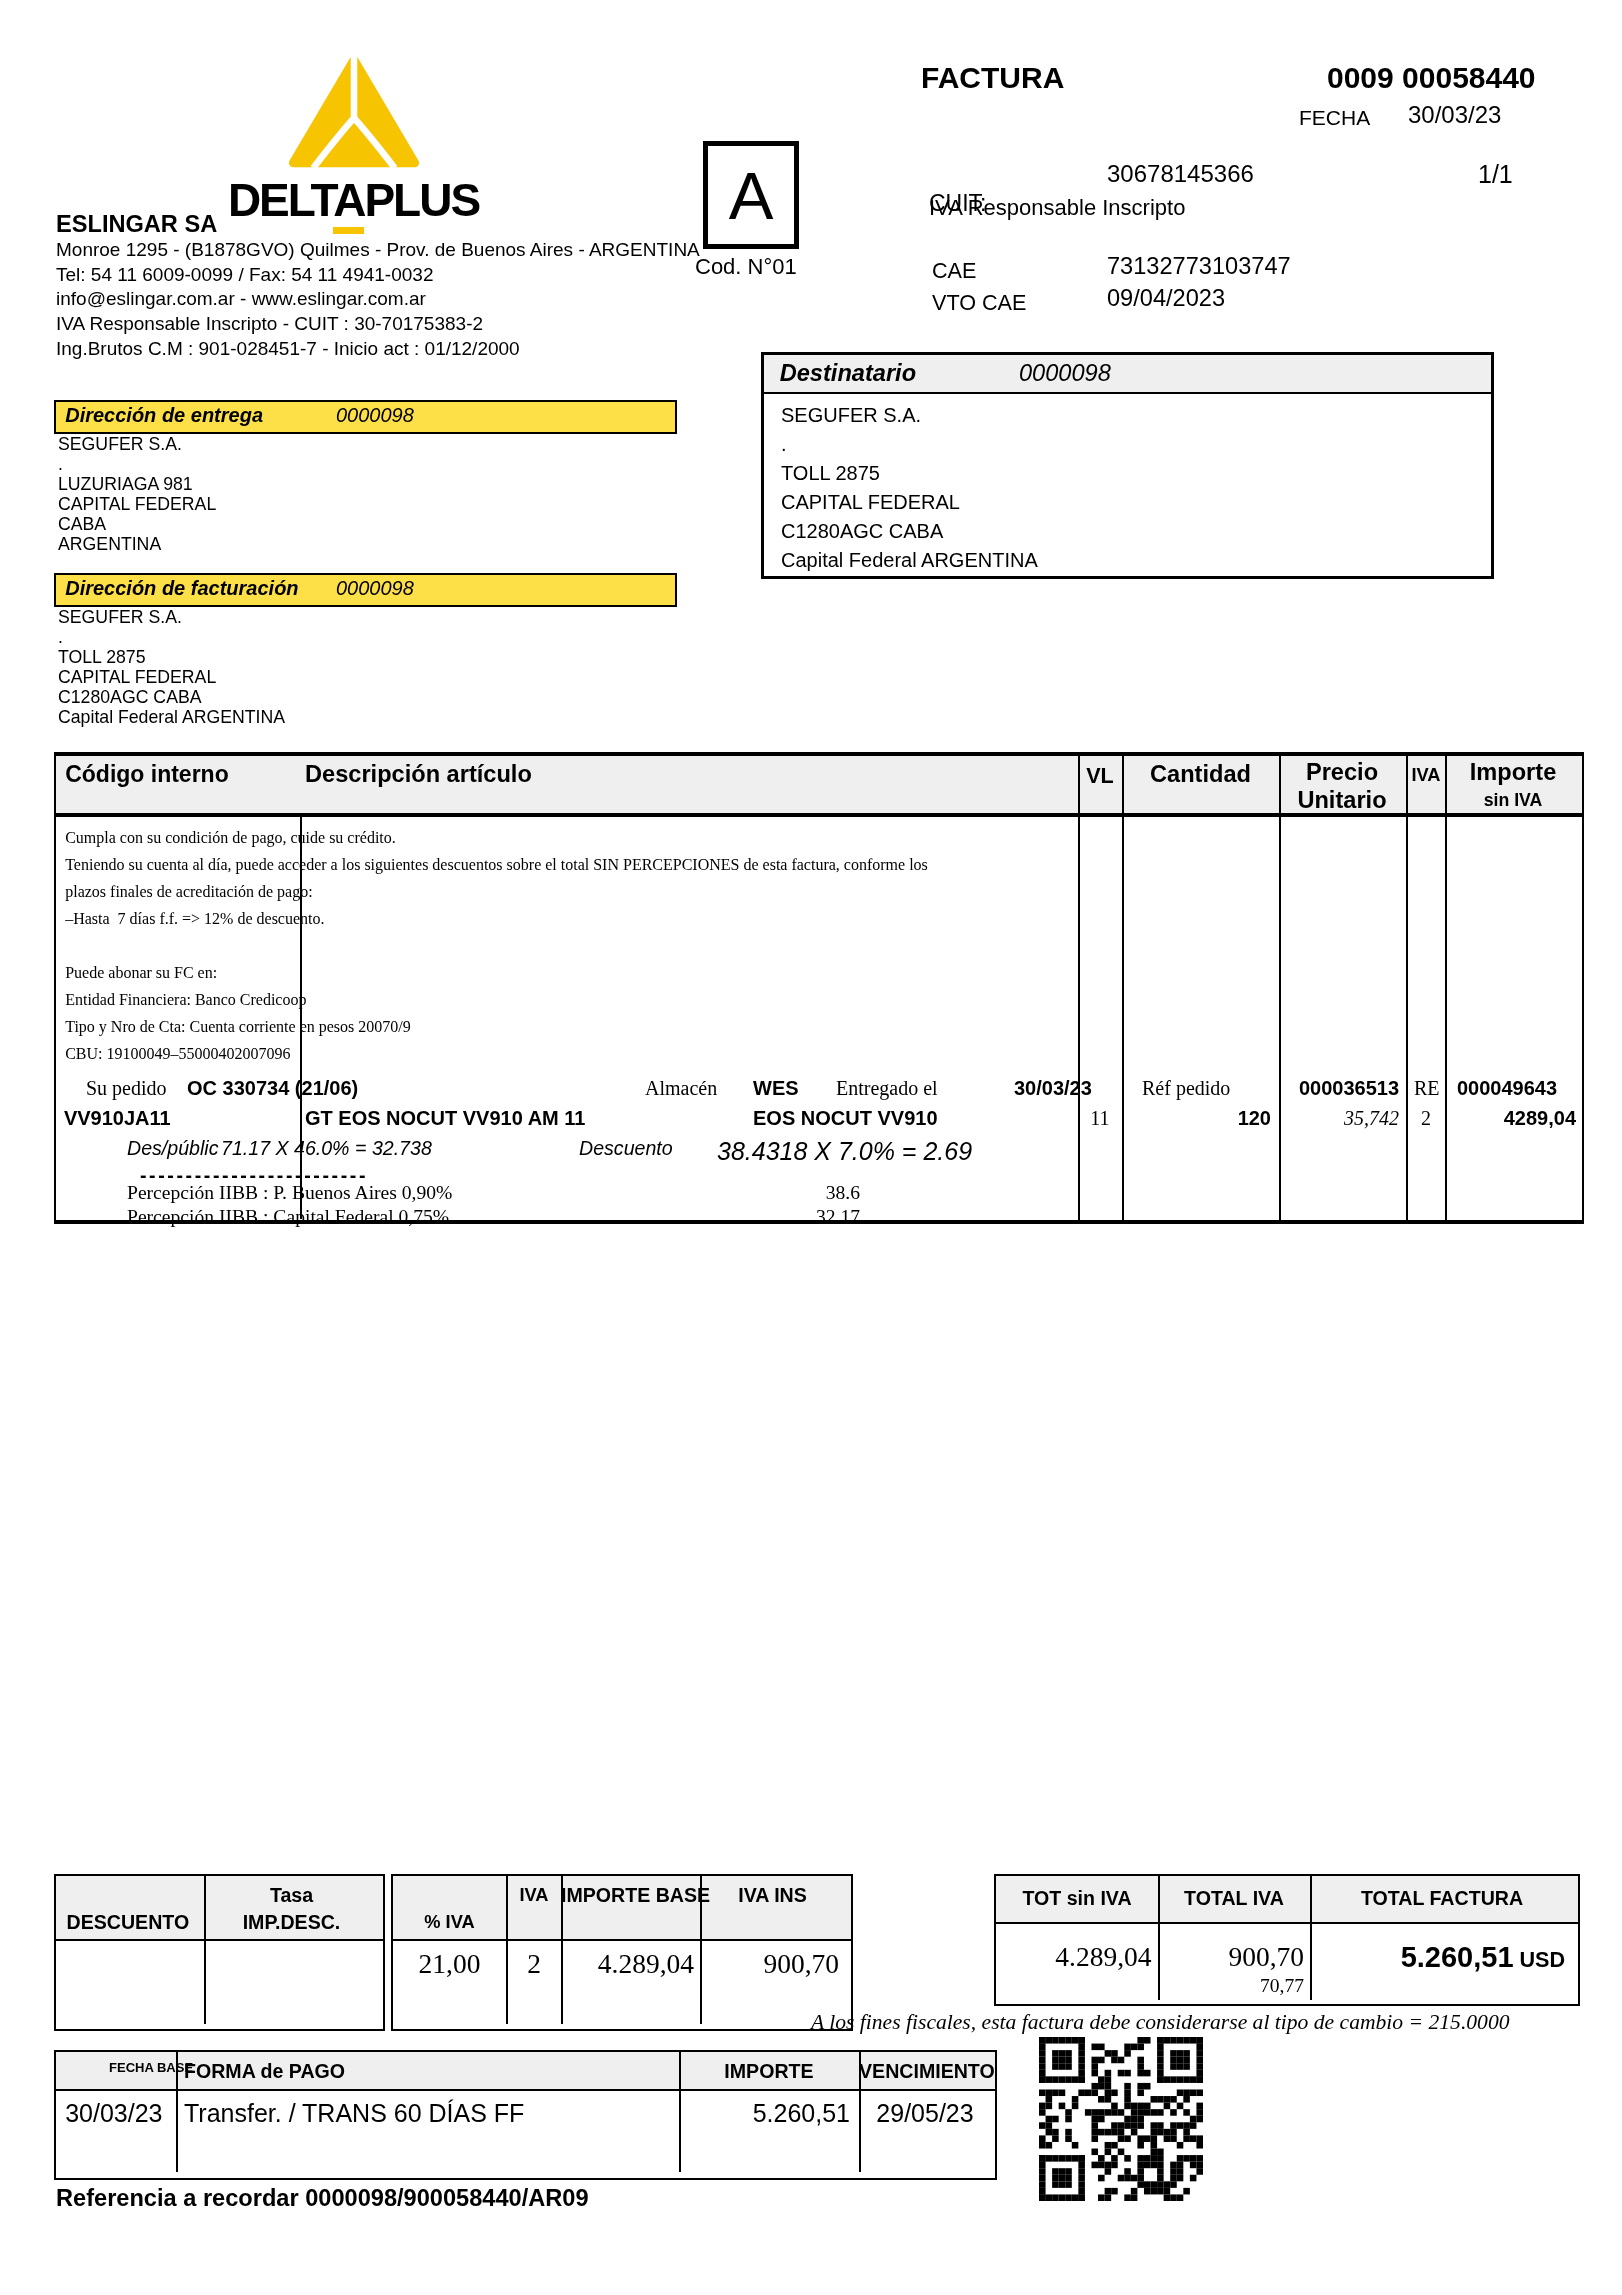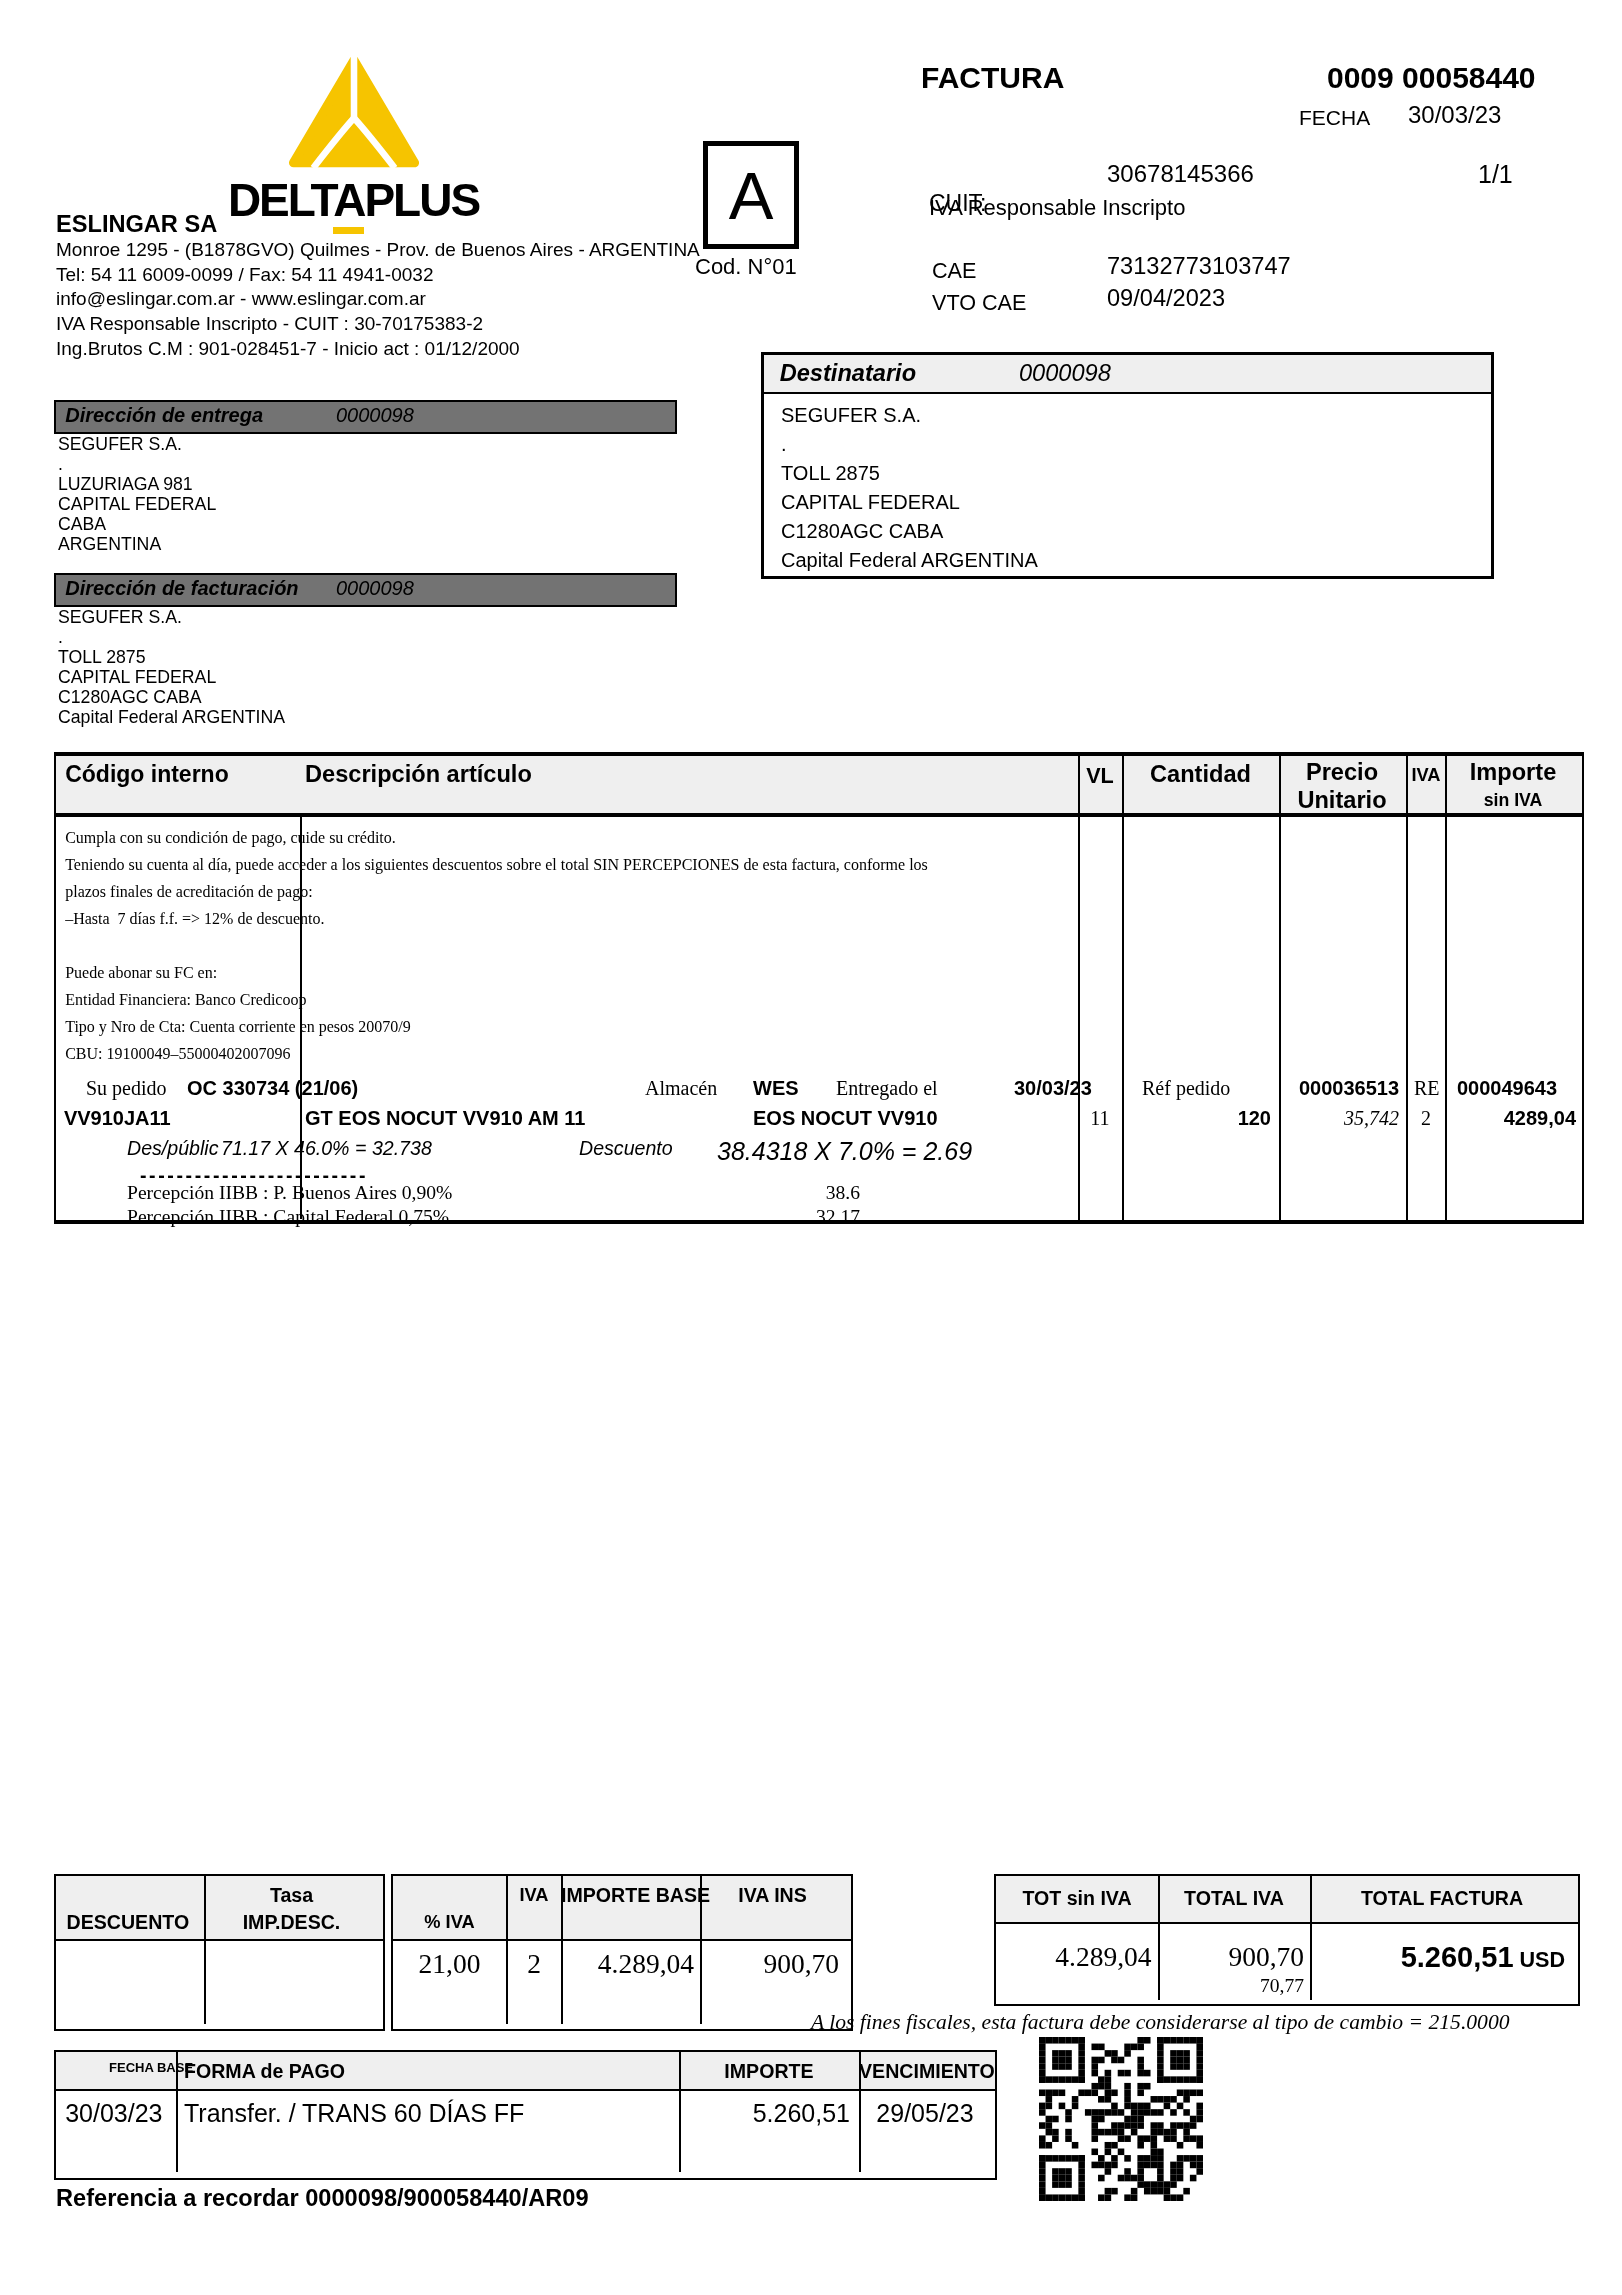--- a/index.html
+++ b/index.html
@@ -8,21 +8,21 @@
   .abs{position:absolute;white-space:nowrap;}
   .serif{font-family:"Liberation Serif",serif;}
   .b{font-weight:bold;}
   .i{font-style:italic;}
   .ctr{text-align:center;}
   .rgt{text-align:right;}
   .vline{position:absolute;width:2px;background:#000;top:0;}
   .brand{color:#000000;font-weight:800;font-size:46px;letter-spacing:-2px;}
   .brand-a{border-bottom:7.2px solid #F6C400;padding-bottom:0.7px;}
   .notice div{white-space:pre;height:27px;line-height:27px;}
-  .hdrbox{position:absolute;background:#737373;border:2.6px solid #000;}
+  .hdrbox{position:absolute;background:#fde047;border:2.6px solid #000;}
   svg rect{fill:#000;}
 </style>
 </head>
 <body>
 
 <div class="page">
 
   <div class="abs" style="left:287px;top:55px;">
     <svg width="134" height="113" viewBox="0 0 200 172">
       <path d="M100 8 L192 164 L8 164 Z" fill="#F6C400" stroke="#F6C400" stroke-width="14" stroke-linejoin="round"></path>

